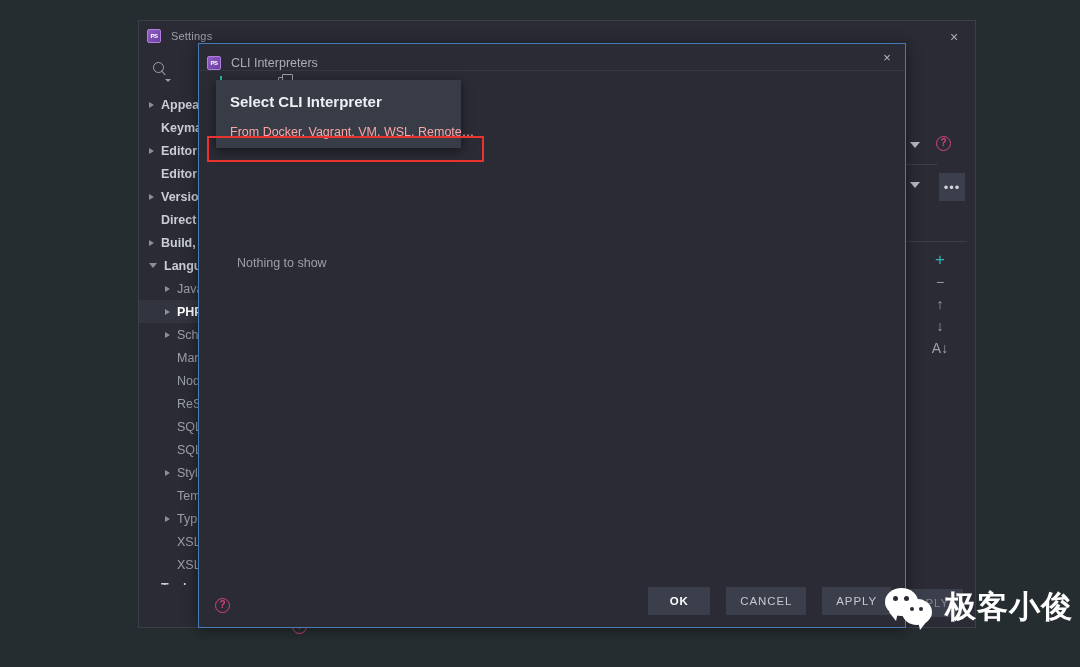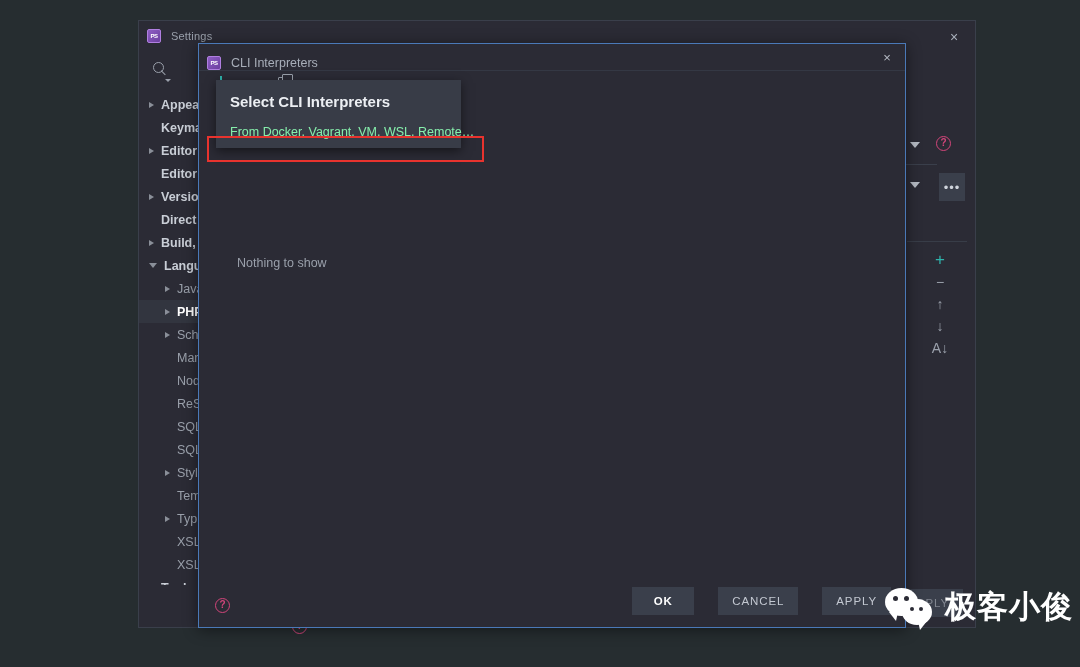--- a/index.html
+++ b/index.html
@@ -181,41 +181,41 @@
     border:1.4px solid #9aa0ab; border-radius:1px; background:#2b2b35;
   }
 
   .cli-empty {
     position: absolute; left: 38px; top: 212px;
     font-size: 12.5px; color: #9aa0ab;
   }
 
   .cli-footer {
     position: absolute; right: 14px; bottom: 12px;
-    display: flex; gap: 24px; align-items: flex-start;
+    display: flex; gap: 16px; align-items: flex-start;
   }
   .btn-ok { background: #3a3f4b; color: #ffffff; font-weight: bold; min-width: 62px; }
   .cli-help { position: absolute; left: 16px; bottom: 14px; }
 
   
   .cli-popup {
     position: absolute; left: 17px; top: 36px;
     width: 245px; background: #383c47;
     box-shadow: 0 3px 10px rgba(0,0,0,.5);
     z-index: 20;
   }
   .popup-heading {
     padding: 13px 14px 11px 14px;
     font-size: 15px; font-weight: bold; color: #eceff3;
   }
   .popup-item {
     height: 23px; line-height: 23px; padding-left: 14px;
     font-size: 12.5px; color: #a4aab4; cursor: pointer; white-space: nowrap;
   }
-  .popup-item.remote { color: #86efac; }
+  .popup-item.remote { color: #fca5a5; }
   .popup-item.highlight { background: #4d525e; color: #edf0f4; }
   .popup-pad { height: 4px; }
 
   
   .red-box {
     position: absolute; left: 207px; top: 136px;
     width: 277px; height: 26px;
     border: 2px solid #e8332e; z-index: 30;
     pointer-events: none;
   }
@@ -401,21 +401,21 @@
 
     <div class="help-dot cli-help">?</div>
 
     <div class="cli-footer" id="cli-footer">
         <div class="btn btn-ok">OK</div>
         <div class="btn">CANCEL</div>
         <div class="btn">APPLY</div>
       </div>
 
     <div class="cli-popup">
-      <div class="popup-heading">Select CLI Interpreters</div>
+      <div class="popup-heading">Select CLI Interpreter</div>
       <div id="popup-items">
           <div class="popup-item remote">From Docker, Vagrant, VM, WSL, Remote…</div>
         </div>
       <div class="popup-pad"></div>
     </div>
   </div>
 
   <div class="red-box"></div>
 
   <div class="watermark">

